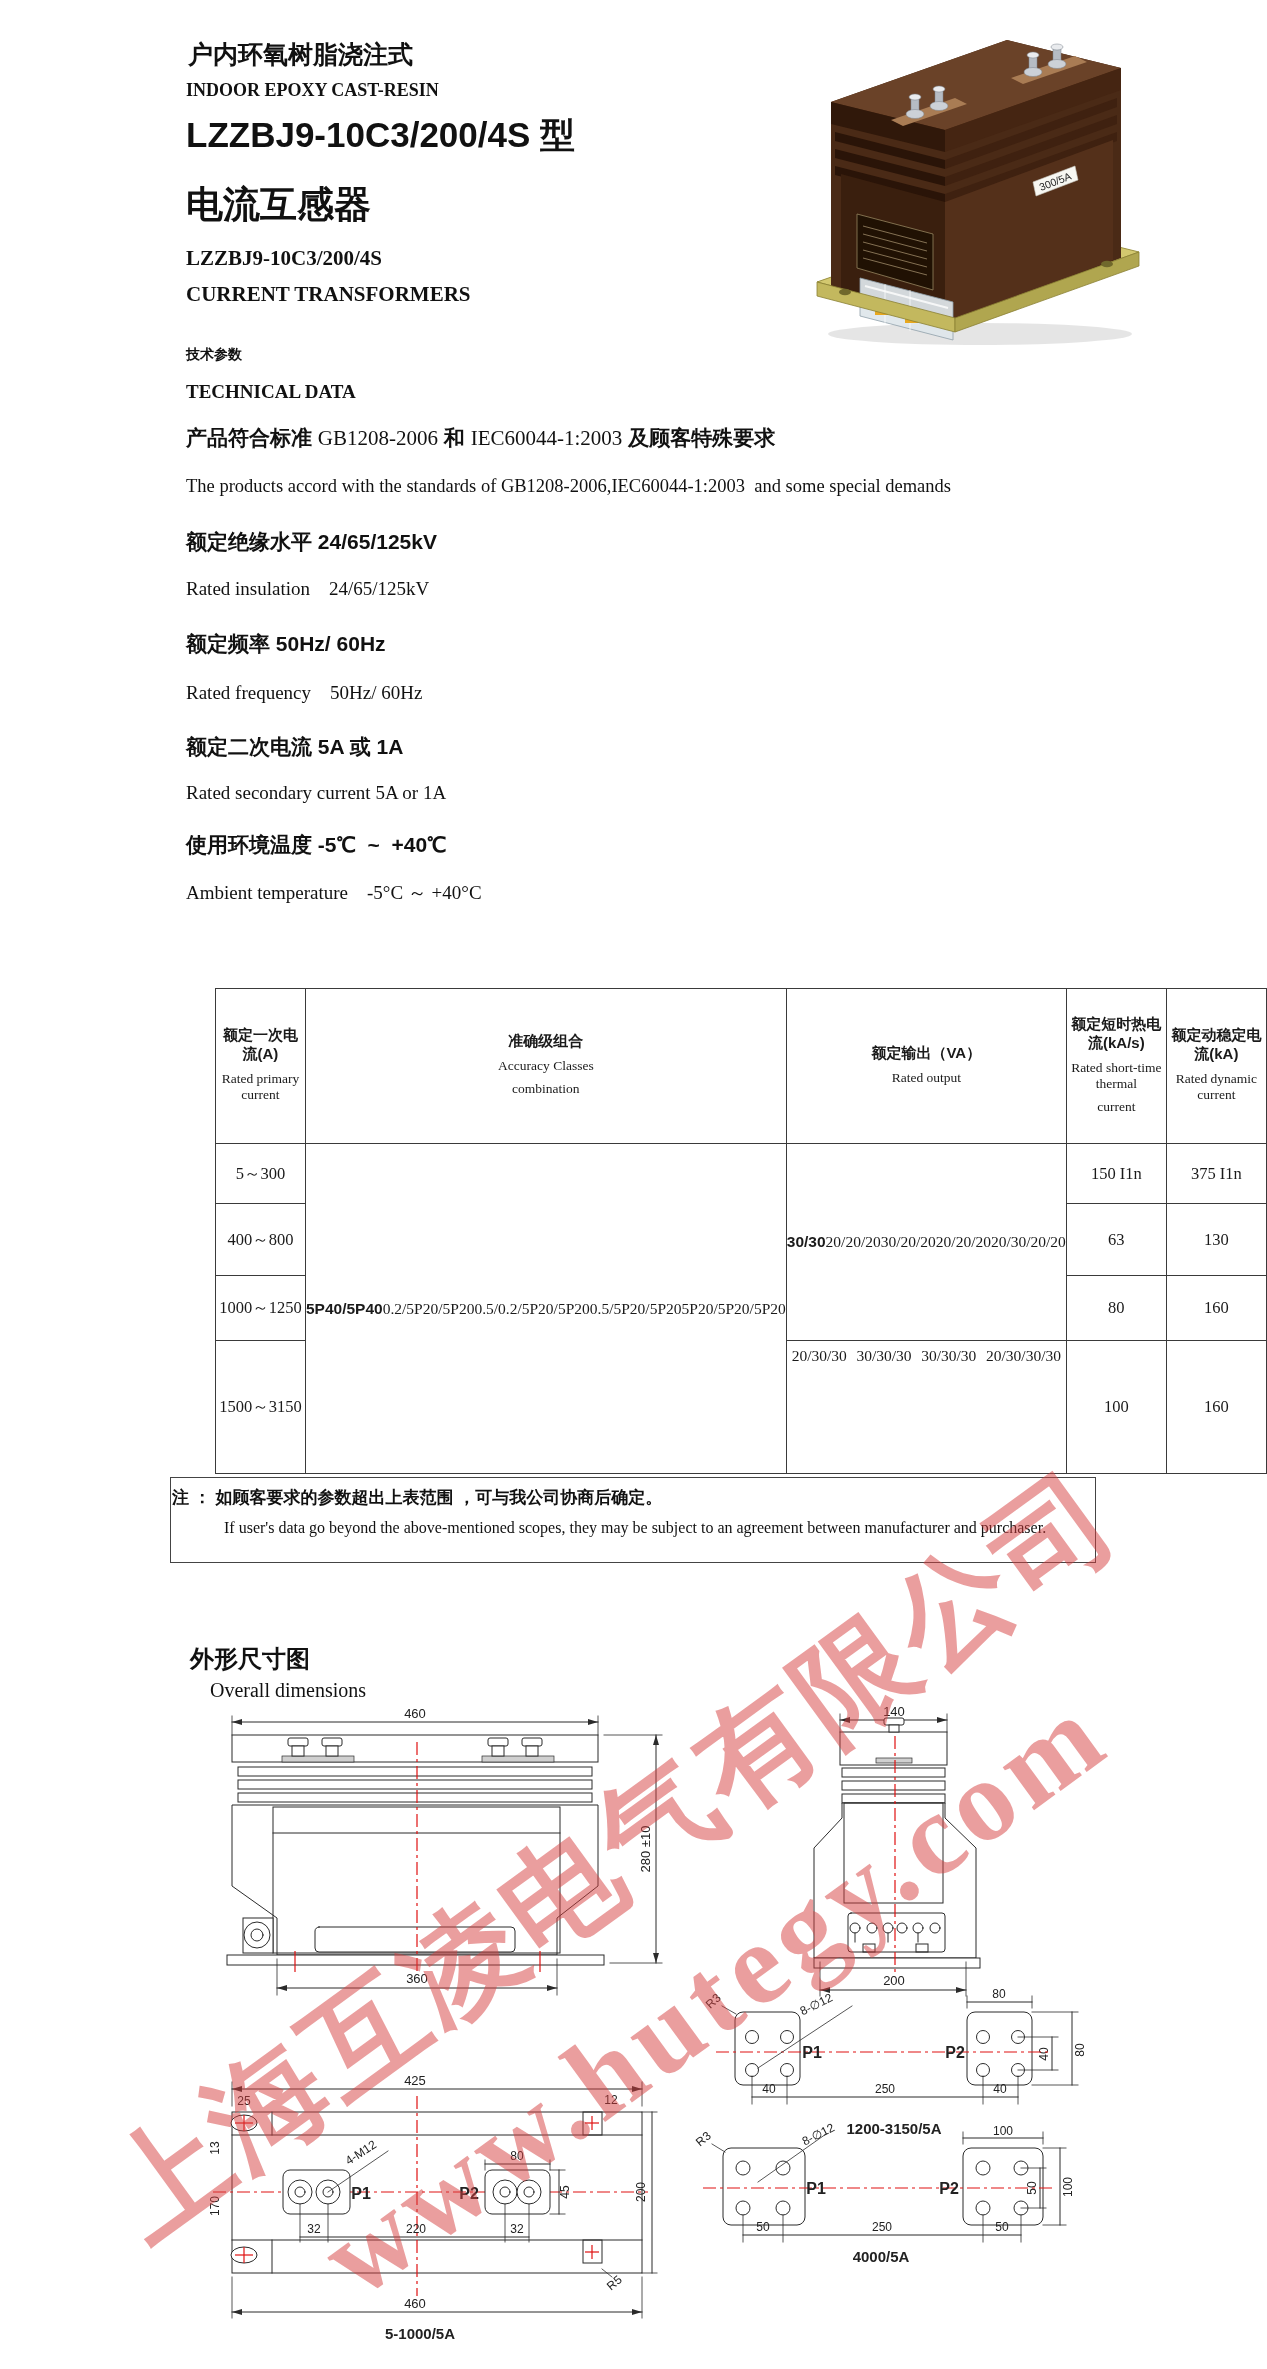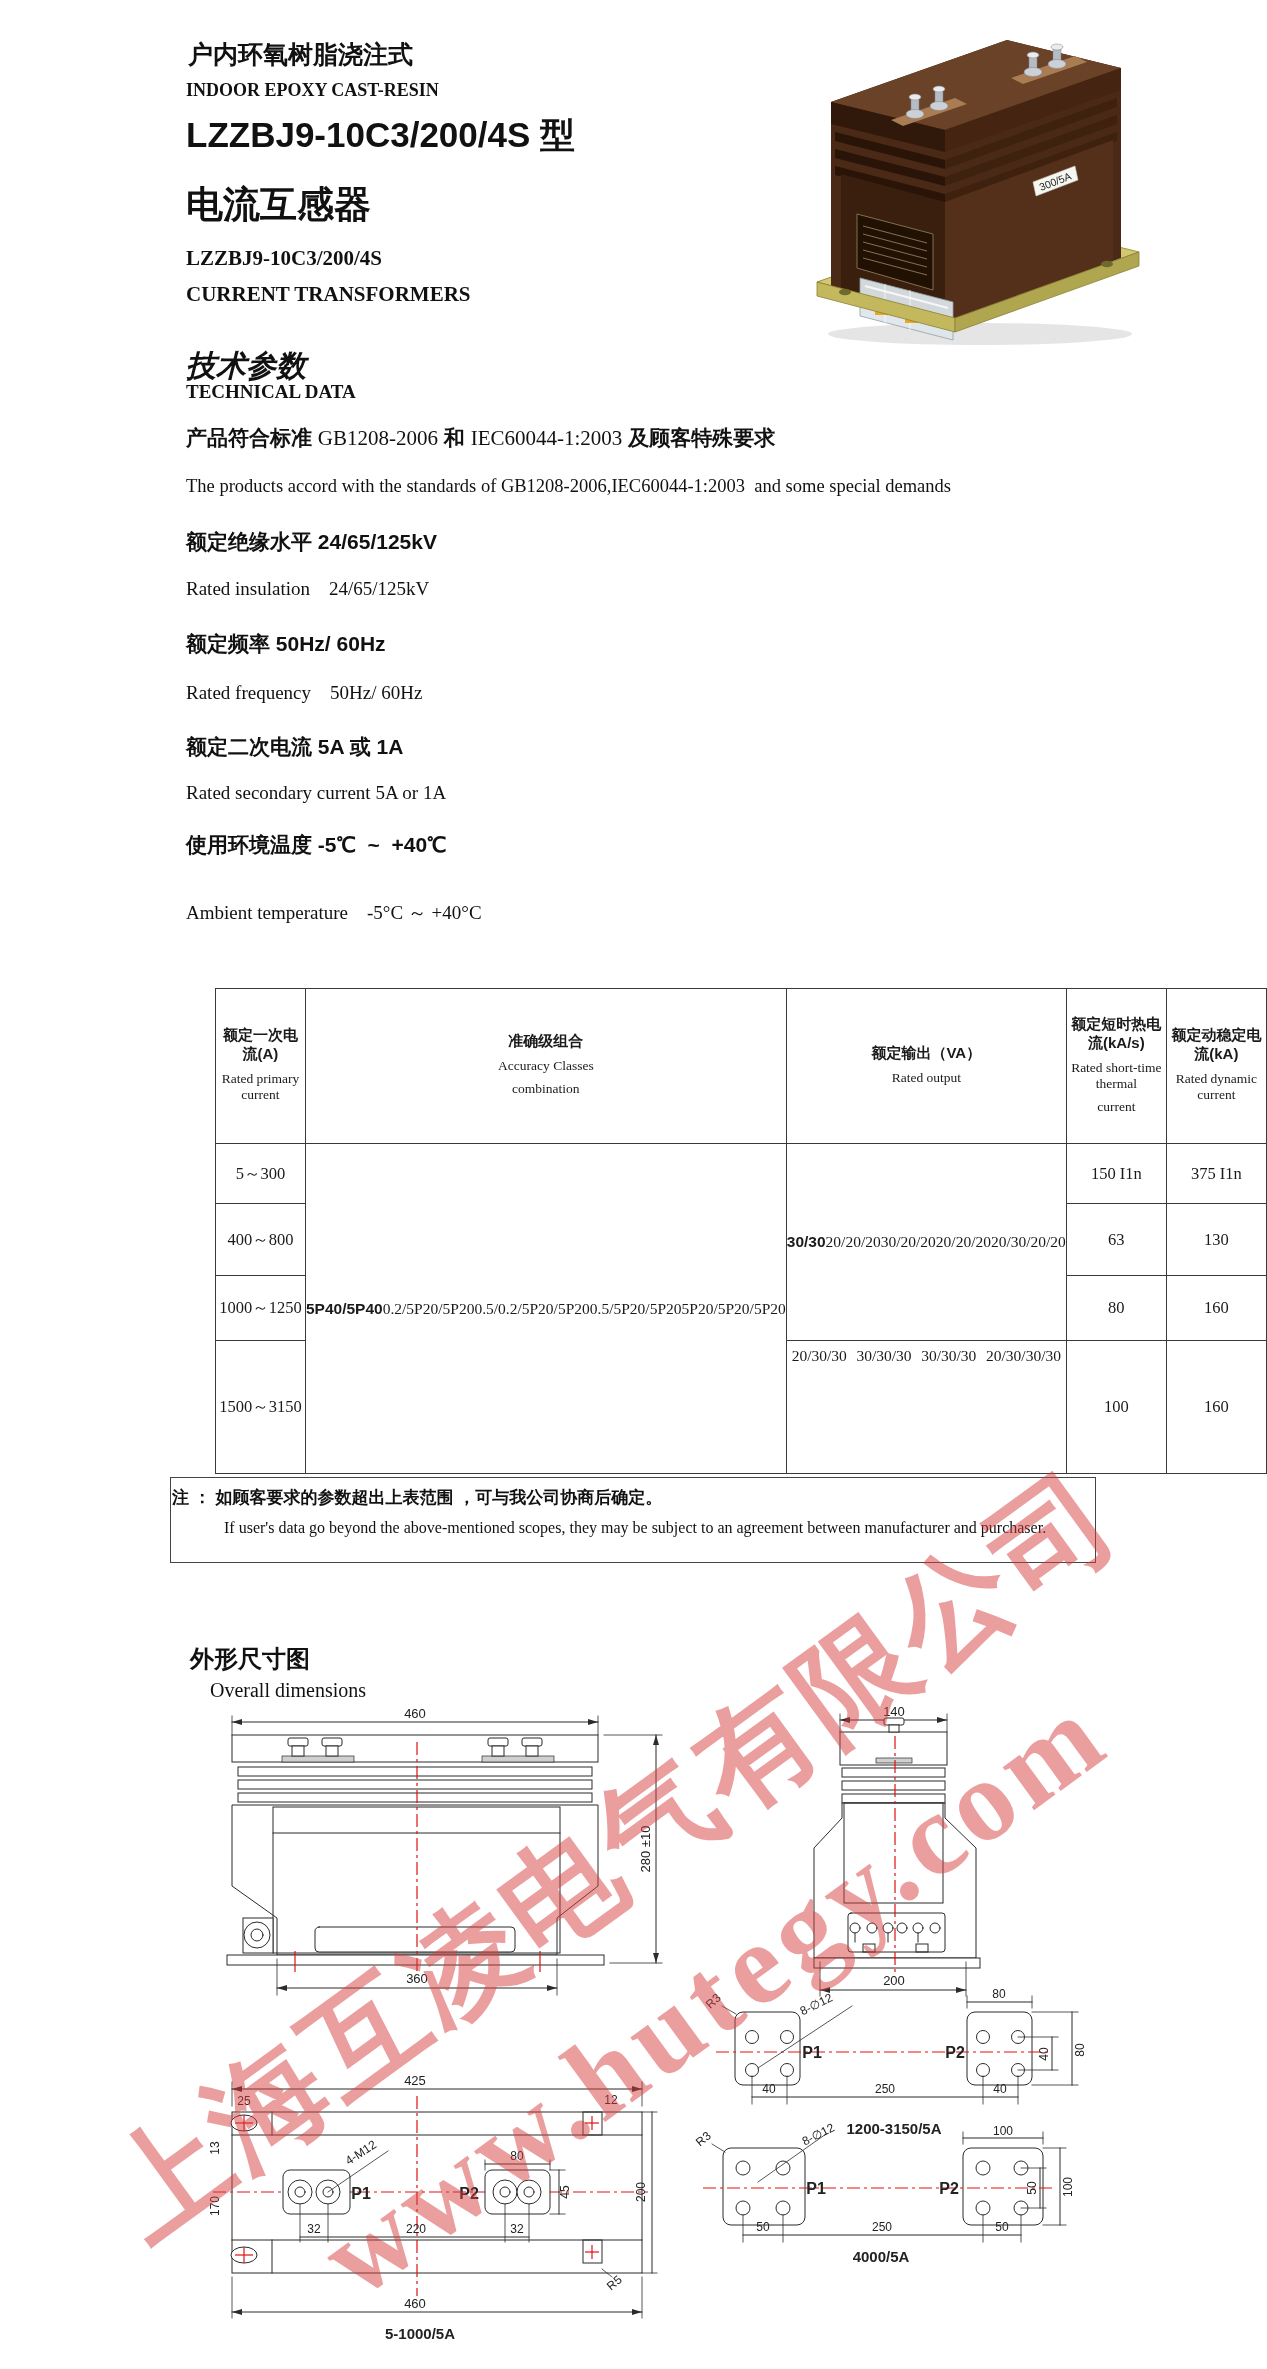--- a/index.html
+++ b/index.html
@@ -109,36 +109,36 @@
   <line x1="105" y1="258" x2="105" y2="299" stroke="#ffffff" stroke-width="1" opacity="0.7"></line>
   <rect x="70" y="274" width="13" height="9" fill="#e8a81e"></rect>
   <rect x="100" y="282" width="13" height="9" fill="#e8a81e"></rect>
 
   <polygon points="12,250 150,286 150,300 12,264" fill="#c3b85e" stroke="#8a8033" stroke-width="0.8"></polygon>
   <polygon points="150,286 334,220 334,234 150,300" fill="#b0a64f" stroke="#8a8033" stroke-width="0.8"></polygon>
   <ellipse cx="40" cy="260" rx="6" ry="3.2" fill="#70682c"></ellipse>
   <ellipse cx="302" cy="232" rx="6" ry="3.2" fill="#70682c"></ellipse>
 </svg>
 
-<div class="abs zh" style="left:186px;top:346px;font-size:30px;font-style:italic;">技术参数</div>
+<div class="abs zh" style="left:186px;top:346px;font-size:14px;">技术参数</div>
 <div class="abs sf" style="left:186px;top:381px;font-size:19px;font-weight:bold;">TECHNICAL DATA</div>
 
 <div class="abs" style="left:186px;top:424px;font-size:21px;">
   <span class="zh">产品符合标准 </span><span class="sf">GB1208-2006</span><span class="zh"> 和 </span><span class="sf">IEC60044-1:2003</span><span class="zh"> 及顾客特殊要求</span>
 </div>
 <div class="abs sf pre" style="left:186px;top:476px;font-size:18.5px;">The products accord with the standards of GB1208-2006,IEC60044-1:2003  and some special demands</div>
 
 <div class="abs zh pre" style="left:186px;top:528px;font-size:21px;">额定绝缘水平 24/65/125kV</div>
 <div class="abs sf pre" style="left:186px;top:578px;font-size:19px;">Rated insulation    24/65/125kV</div>
 <div class="abs zh pre" style="left:186px;top:630px;font-size:21px;">额定频率 50Hz/ 60Hz</div>
 <div class="abs sf pre" style="left:186px;top:682px;font-size:19px;">Rated frequency    50Hz/ 60Hz</div>
 <div class="abs zh pre" style="left:186px;top:733px;font-size:21px;">额定二次电流 5A 或 1A</div>
 <div class="abs sf pre" style="left:186px;top:782px;font-size:19px;">Rated secondary current 5A or 1A</div>
 <div class="abs zh pre" style="left:186px;top:831px;font-size:21px;">使用环境温度 -5℃  ~  +40℃</div>
-<div class="abs sf pre" style="left:186px;top:900px;font-size:19px;">Ambient temperature    -5°C ～ +40°C</div>
+<div class="abs sf pre" style="left:186px;top:880px;font-size:19px;">Ambient temperature    -5°C ～ +40°C</div>
 
 <table class="spec">
   <colgroup>
       <col style="width:166px">
       <col style="width:186px">
       <col style="width:142px">
       <col style="width:194px">
       <col style="width:187px">
     </colgroup>
   <tbody>

